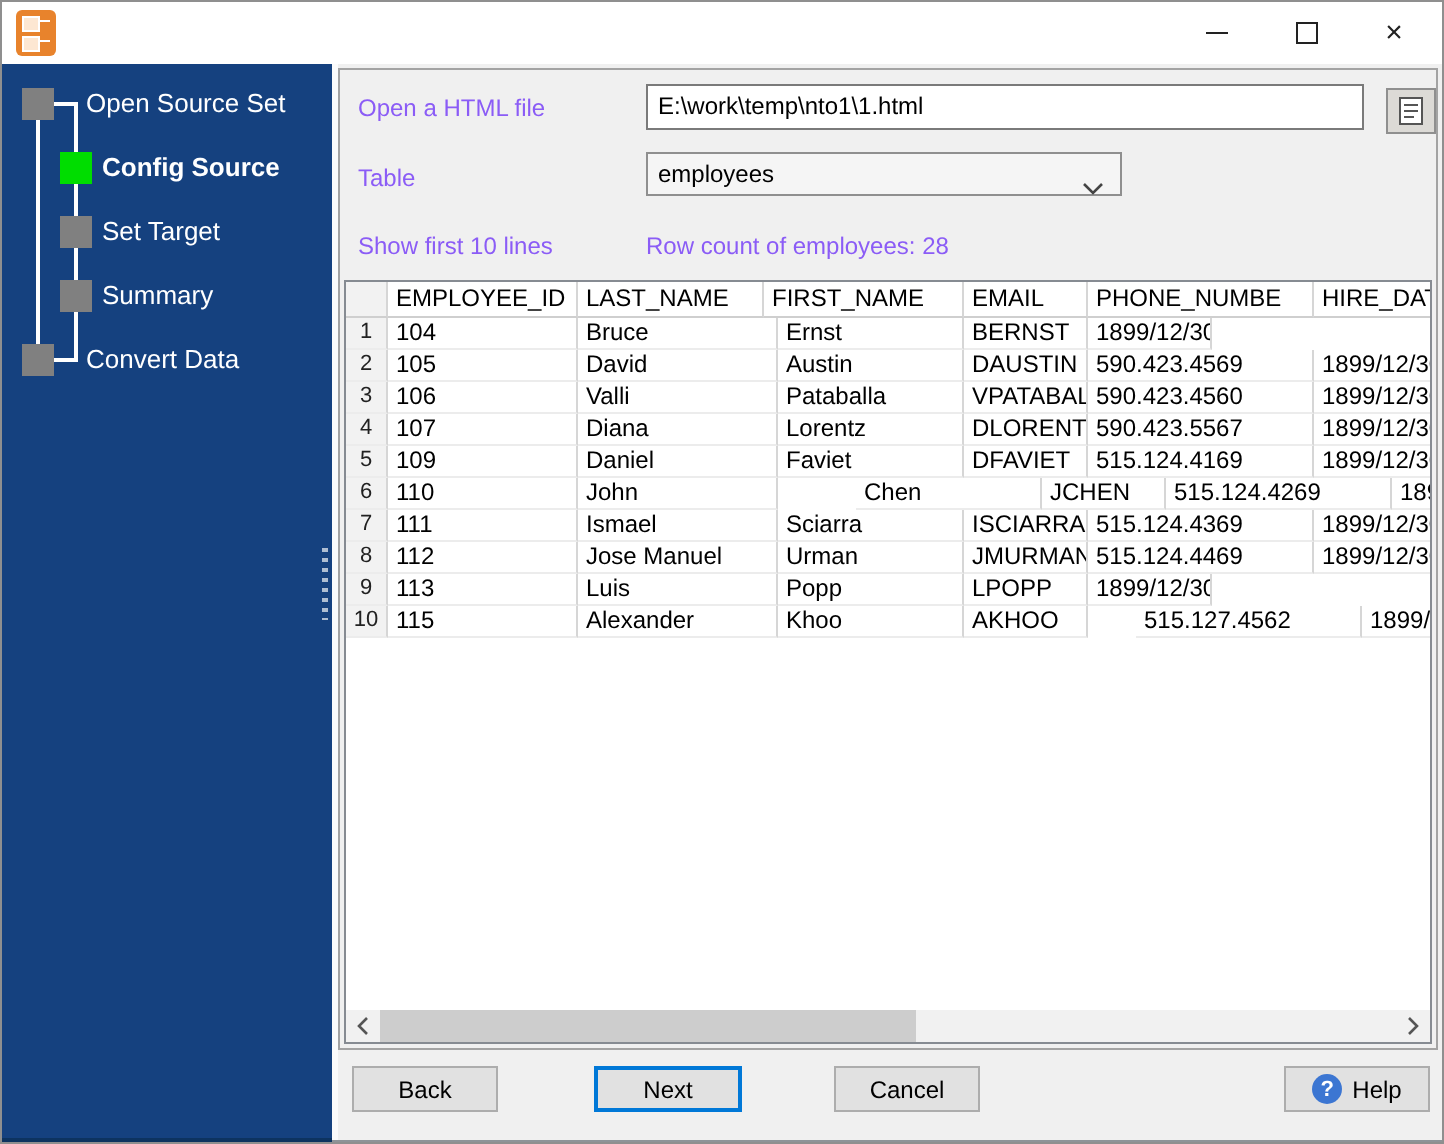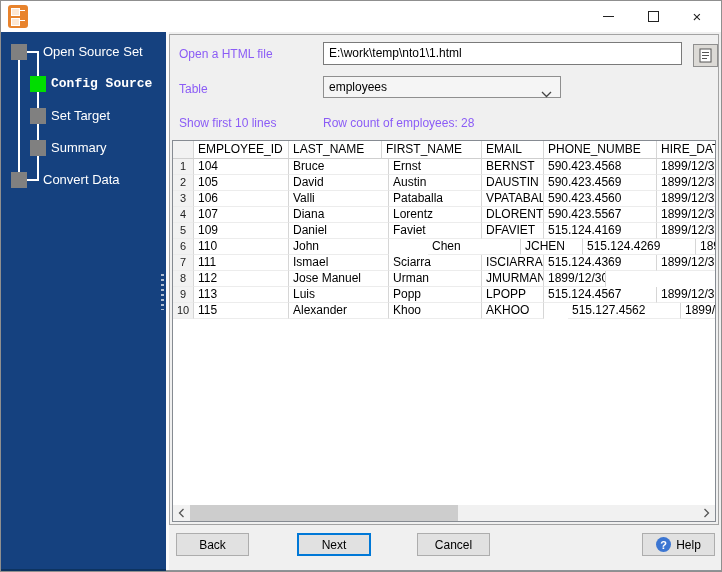--- a/index.html
+++ b/index.html
@@ -20,21 +20,21 @@
   .max-glyph{width:9px;height:9px;border:1px solid #222;}
   .close-glyph{font-size:15px;color:#222;line-height:1;}
   
   .sidebar{position:absolute;left:0;top:31px;width:165px;height:541px;background:#15417f;}
   .vline{position:absolute;width:2px;background:#ffffff;}
   .hline{position:absolute;height:2px;background:#ffffff;}
   .step-sq{position:absolute;width:16px;height:16px;}
   .sq-gray{background:#808080;}
   .sq-green{background:#00dd00;}
   .step-label{position:absolute;color:#ffffff;font-size:13px;line-height:16px;white-space:nowrap;}
-  .step-label.bold{font-weight:bold;font-family:Liberation Mono, monospace;}
+  .step-label.bold{font-weight:bold;}
   .splitter{position:absolute;left:160px;top:242px;width:3px;height:36px;
     background:repeating-linear-gradient(to bottom,#aebdd2 0 2px,transparent 2px 5px);}
   
   .main-bg{position:absolute;left:165px;top:31px;width:557px;height:541px;background:#f0f0f0;}
   .gap-strip{position:absolute;left:165px;top:31px;width:3px;height:541px;background:#fbfbfb;}
   .panel{position:absolute;left:168px;top:33px;width:550px;height:491px;box-sizing:border-box;
     border:1px solid #a3a3a3;background:#f0f0f0;}
   .form-label{position:absolute;font-size:12px;color:#8b5cf6;white-space:nowrap;}
   .text-input{position:absolute;left:322px;top:41px;width:359px;height:23px;box-sizing:border-box;
     border:1px solid #7a7a7a;background:#fff;font-size:12px;line-height:21px;padding:0 5px;
@@ -155,21 +155,20 @@
         <div class="t-cell" style="flex: 0 0 113px;">PHONE_NUMBE</div>
         <div class="t-cell" style="flex: 0 0 62px;">HIRE_DATE</div>
       </div>
     <div id="grid-body">
         <div class="t-row">
           <div class="t-cell rn" style="flex: 0 0 21px;">1</div>
           <div class="t-cell" style="flex: 0 0 95px;">104</div>
           <div class="t-cell" style="flex: 0 0 100px;">Bruce</div>
           <div class="t-cell" style="flex: 0 0 93px;">Ernst</div>
           <div class="t-cell" style="flex: 0 0 62px;">BERNST</div>
-          <div class="t-cell" style="flex: 0 0 113px;">590.423.4568</div>
           <div class="t-cell" style="flex: 0 0 62px;">1899/12/30</div>
         </div>
         <div class="t-row">
           <div class="t-cell rn" style="flex: 0 0 21px;">2</div>
           <div class="t-cell" style="flex: 0 0 95px;">105</div>
           <div class="t-cell" style="flex: 0 0 100px;">David</div>
           <div class="t-cell" style="flex: 0 0 93px;">Austin</div>
           <div class="t-cell" style="flex: 0 0 62px;">DAUSTIN</div>
           <div class="t-cell" style="flex: 0 0 113px;">590.423.4569</div>
           <div class="t-cell" style="flex: 0 0 62px;">1899/12/30</div>
@@ -218,29 +217,29 @@
           <div class="t-cell" style="flex: 0 0 62px;">ISCIARRA</div>
           <div class="t-cell" style="flex: 0 0 113px;">515.124.4369</div>
           <div class="t-cell" style="flex: 0 0 62px;">1899/12/30</div>
         </div>
         <div class="t-row">
           <div class="t-cell rn" style="flex: 0 0 21px;">8</div>
           <div class="t-cell" style="flex: 0 0 95px;">112</div>
           <div class="t-cell" style="flex: 0 0 100px;">Jose Manuel</div>
           <div class="t-cell" style="flex: 0 0 93px;">Urman</div>
           <div class="t-cell" style="flex: 0 0 62px;">JMURMAN</div>
+          <div class="t-cell" style="flex: 0 0 113px;">515.124.4469</div>
           <div class="t-cell" style="flex: 0 0 62px;">1899/12/30</div>
         </div>
         <div class="t-row">
           <div class="t-cell rn" style="flex: 0 0 21px;">9</div>
           <div class="t-cell" style="flex: 0 0 95px;">113</div>
           <div class="t-cell" style="flex: 0 0 100px;">Luis</div>
           <div class="t-cell" style="flex: 0 0 93px;">Popp</div>
           <div class="t-cell" style="flex: 0 0 62px;">LPOPP</div>
-          <div class="t-cell" style="flex: 0 0 113px;">515.124.4567</div>
           <div class="t-cell" style="flex: 0 0 62px;">1899/12/30</div>
         </div>
         <div class="t-row">
           <div class="t-cell rn" style="flex: 0 0 21px;">10</div>
           <div class="t-cell" style="flex: 0 0 95px;">115</div>
           <div class="t-cell" style="flex: 0 0 100px;">Alexander</div>
           <div class="t-cell" style="flex: 0 0 93px;">Khoo</div>
           <div class="t-cell" style="flex: 0 0 62px;">AKHOO</div>
           <div class="t-cell" style="flex: 0 0 113px; margin-left: 24px;">515.127.4562</div>
           <div class="t-cell" style="flex: 0 0 62px;">1899/12/30</div>

